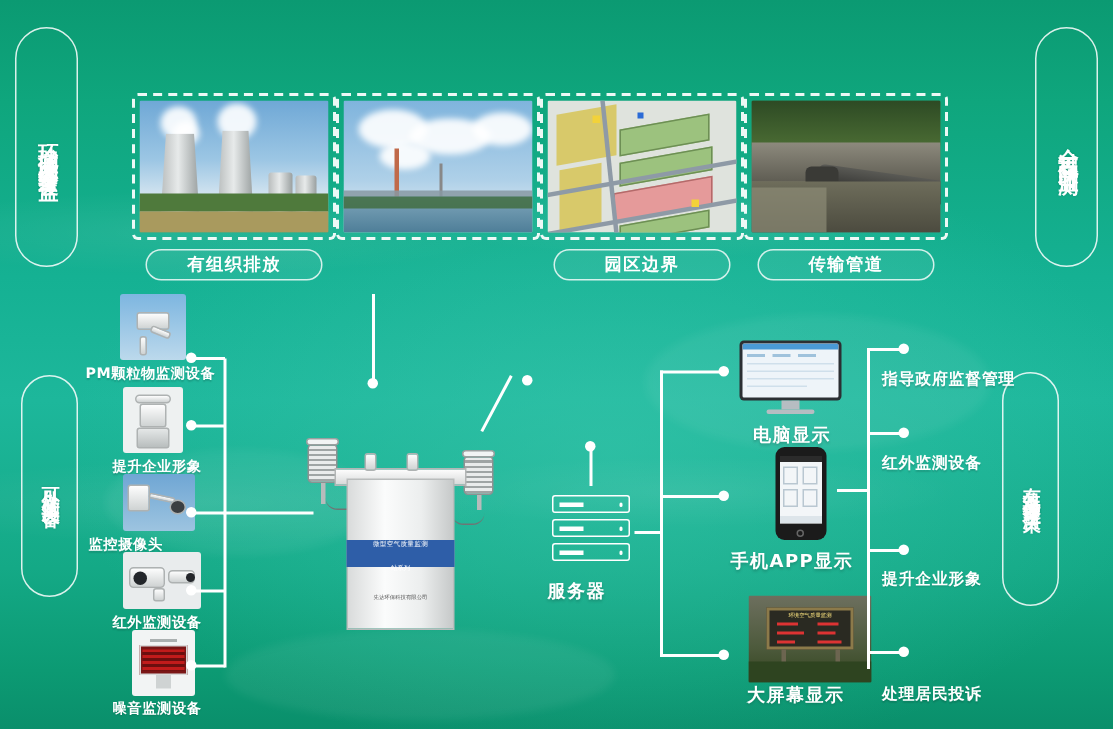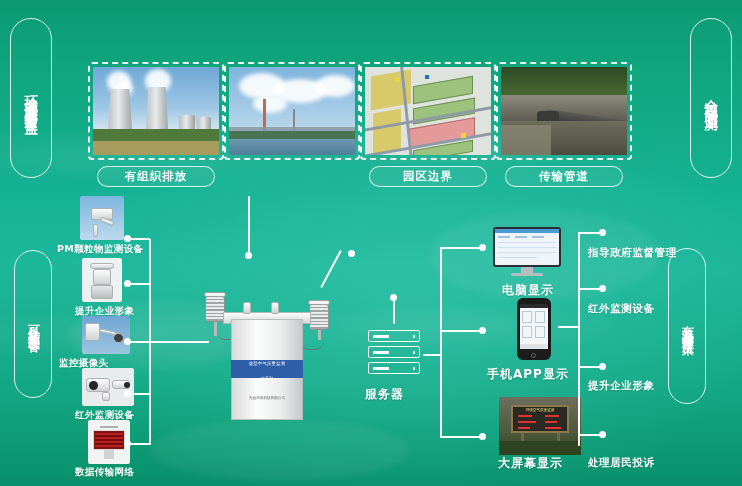--- a/index.html
+++ b/index.html
@@ -252,21 +252,21 @@
   </div>
   <div class="dev-label" style="left:75px;top:409px">红外监测设备</div>
 
   <div class="dev-img" style="left:88px;top:420px;width:42px;height:44px">
     <div class="devimg-sky" style="background:#f2f4f4"></div>
     <div style="position:absolute;left:5px;top:10px;width:32px;height:20px;background:#7a1616;border:1.5px solid #d8d8d8"></div>
     <div style="position:absolute;left:7px;top:13px;width:28px;height:14px;background:repeating-linear-gradient(180deg,#c11b1b 0 2px,#6b0f0f 2px 4px);"></div>
     <div style="position:absolute;left:16px;top:30px;width:10px;height:9px;background:#cfd3d3"></div>
     <div style="position:absolute;left:12px;top:6px;width:18px;height:2px;background:#aab0b0"></div>
   </div>
-  <div class="dev-label" style="left:75px;top:466px">数据传输网络</div>
+  <div class="dev-label" style="left:75px;top:466px">噪音监测设备</div>
 
   <div class="line" style="left:149px;top:239px;width:1.6px;height:206px;"></div>
   <div class="line" style="left:128px;top:238.2px;width:22px;height:1.6px;"></div>
   <div class="line" style="left:128px;top:283.2px;width:22px;height:1.6px;"></div>
   <div class="line" style="left:128px;top:341.2px;width:22px;height:1.6px;"></div>
   <div class="line" style="left:128px;top:393.2px;width:22px;height:1.6px;"></div>
   <div class="line" style="left:128px;top:443.2px;width:22px;height:1.6px;"></div>
   <div class="node" style="left:124px;top:235px"></div>
   <div class="node" style="left:124px;top:280px"></div>
   <div class="node" style="left:124px;top:338px"></div>

